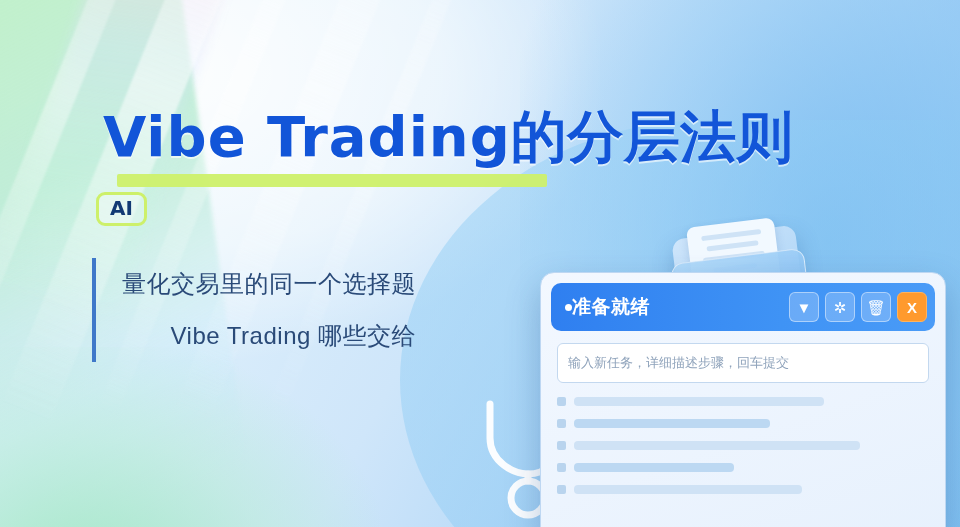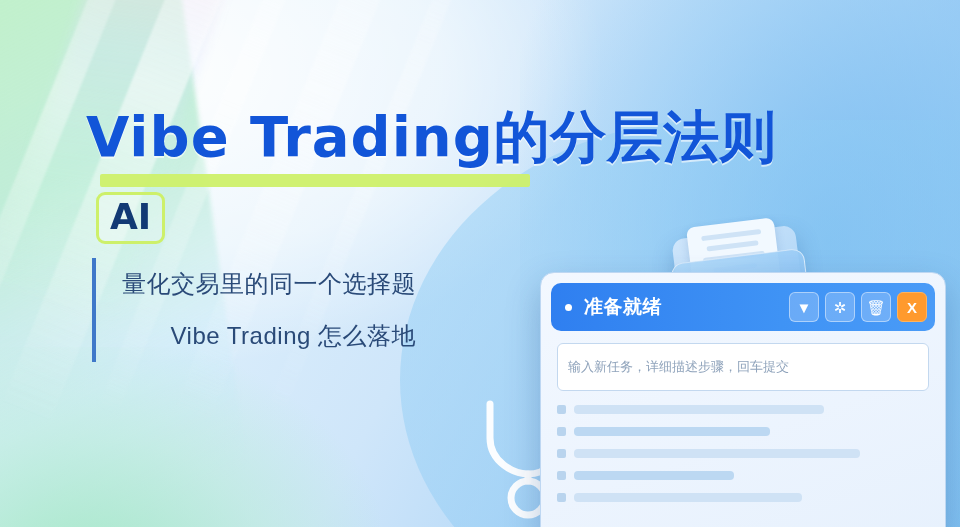--- a/index.html
+++ b/index.html
@@ -93,21 +93,21 @@
     width: 620px;
     height: 520px;
     border-radius: 50% 0 0 50%;
     background: linear-gradient(135deg, rgba(153,210,246,0.55) 0%, rgba(120,188,240,0.35) 100%);
     pointer-events: none;
   }
 
   
   .headline-wrap {
     position: absolute;
-    left: 86px;
+    left: 103px;
     top: 108px;
     width: 760px;
   }
   .headline-underline {
     position: absolute;
     left: 14px;
     top: 66px;
     width: 430px;
     height: 13px;
     background: #cdf06a;
@@ -144,21 +144,21 @@
     white-space: nowrap;
   }
   .subline .ai-chip {
     display: inline-block;
     margin-left: 8px;
     padding: 2px 11px 4px;
     border: 3px solid #cdf06a;
     border-radius: 9px;
     color: #123a74;
     font-family: "DejaVu Sans", sans-serif;
-    font-size: 36px;
+    font-size: 20px;
     line-height: 1.1;
     background: rgba(255,255,255,0.25);
   }
 
   
   .bullets {
     position: absolute;
     left: 92px;
     top: 258px;
     padding-left: 26px;
@@ -197,21 +197,21 @@
     padding: 0 8px 0 14px;
     box-sizing: border-box;
   }
   .app-title {
     color: #ffffff;
     font-size: 19px;
     font-weight: 700;
     letter-spacing: .5px;
     display: flex;
     align-items: center;
-    gap: 12px;
+    gap: 0;
   }
   .dot-mark {
     width: 7px;
     height: 7px;
     border-radius: 50%;
     background: #ffffff;
     display: inline-block;
   }
   .titlebar-actions {
     margin-left: auto;
@@ -234,21 +234,21 @@
   }
   .tb-btn.close {
     background: #ff9a2e;
     border-color: #ffb35e;
     color: #ffffff;
     font-weight: 700;
   }
 
   .app-input {
     margin: 12px 16px 0;
-    height: 48px;
+    height: 40px;
     border: 1px solid #c3d8ef;
     border-radius: 6px;
     background: #ffffff;
     display: flex;
     align-items: center;
     padding: 0 10px;
     box-sizing: border-box;
   }
   .app-input .ph {
     font-size: 13px;
@@ -359,21 +359,21 @@
     <div class="headline-underline"></div>
     <h1 class="headline"><span class="en">Vibe Trading</span><span>的分层法则</span></h1>
   </div>
 
   <div class="subline">
     <span class="ai-chip">AI</span>
   </div>
 
   <div class="bullets">
     <div class="line">量化交易里的同一个选择题</div>
-    <div class="line en">Vibe Trading 怎么落地</div>
+    <div class="line en">Vibe Trading 哪些交给</div>
   </div>
 
   <svg class="stetho" viewBox="0 0 120 130">
     <path d="M20 6 L20 40 C20 64 44 76 58 76 C74 76 92 64 92 42 L92 16" fill="none" stroke="#ffffff" stroke-width="7" stroke-linecap="round" opacity="0.95"></path>
     <circle cx="58" cy="100" r="17" fill="none" stroke="#ffffff" stroke-width="7" opacity="0.95"></circle>
     <path d="M58 76 L58 83" fill="none" stroke="#ffffff" stroke-width="7" stroke-linecap="round" opacity="0.95"></path>
   </svg>
 
   <div class="folder">
     <div class="back"></div>

